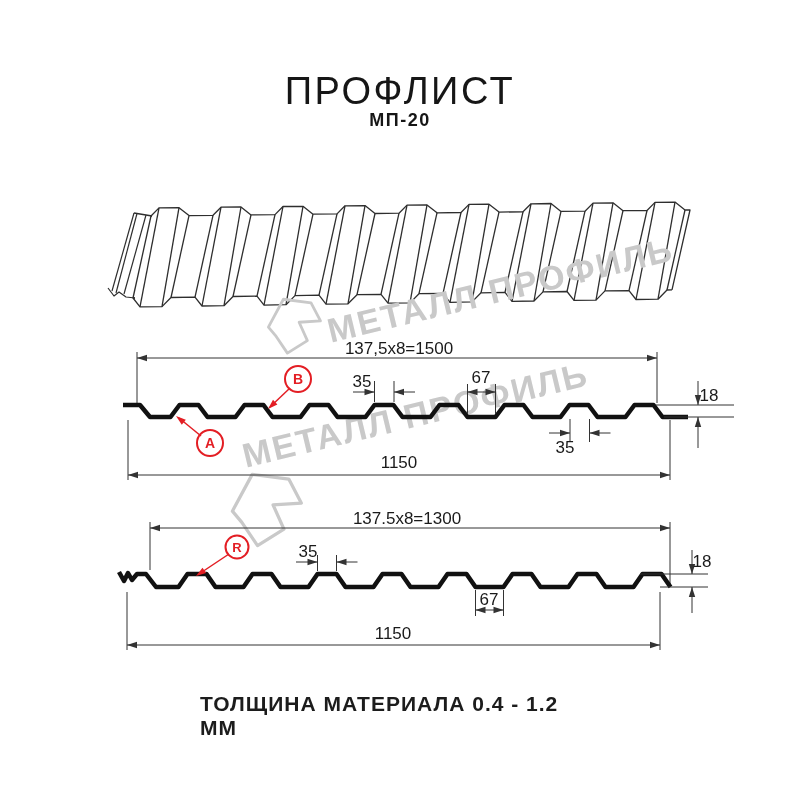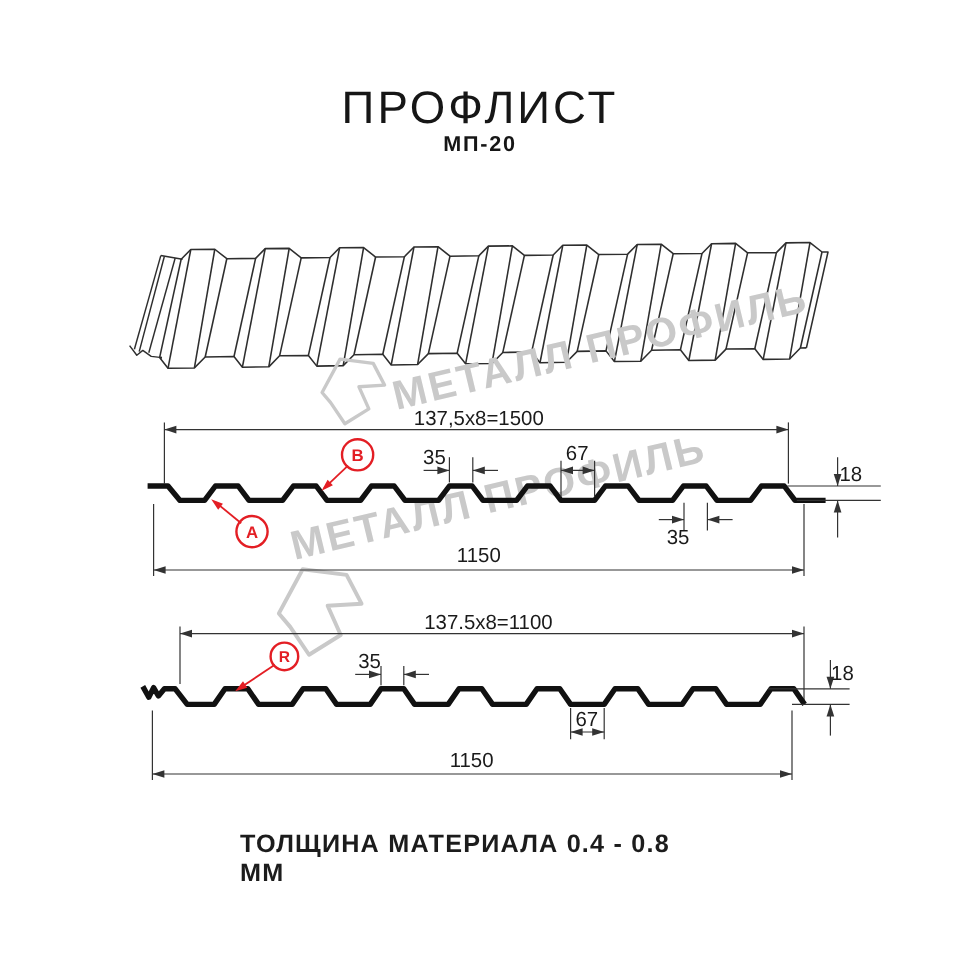--- a/index.html
+++ b/index.html
@@ -164,20 +164,20 @@
 
 <div class="lbl" style="left:399px;top:349px">137,5x8=1500</div>
 <div class="lbl" style="left:362px;top:382px">35</div>
 <div class="lbl" style="left:481px;top:378px">67</div>
 <div class="lbl" style="left:709px;top:396px">18</div>
 <div class="lbl" style="left:565px;top:448px">35</div>
 <div class="lbl" style="left:399px;top:463px">1150</div>
 <div class="marker" style="left: 210px; top: 443px; border-color: rgb(227, 30, 36); color: rgb(227, 30, 36);">A</div>
 <div class="marker" style="left: 298px; top: 379px; border-color: rgb(227, 30, 36); color: rgb(227, 30, 36);">B</div>
 
-<div class="lbl" style="left:407px;top:519px">137.5x8=1100</div>
+<div class="lbl" style="left:407px;top:519px">137.5x8=1300</div>
 <div class="lbl" style="left:308px;top:552px">35</div>
 <div class="lbl" style="left:489px;top:600px">67</div>
 <div class="lbl" style="left:702px;top:562px">18</div>
 <div class="lbl" style="left:393px;top:634px">1150</div>
 <div class="marker marker-sm" style="left: 237px; top: 547px; border-color: rgb(227, 30, 36); color: rgb(227, 30, 36);">R</div>
 
-<div class="footer">ТОЛЩИНА МАТЕРИАЛА 0.4 - 0.8 ММ</div>
+<div class="footer">ТОЛЩИНА МАТЕРИАЛА 0.4 - 1.2 ММ</div>
 
 </body></html>

